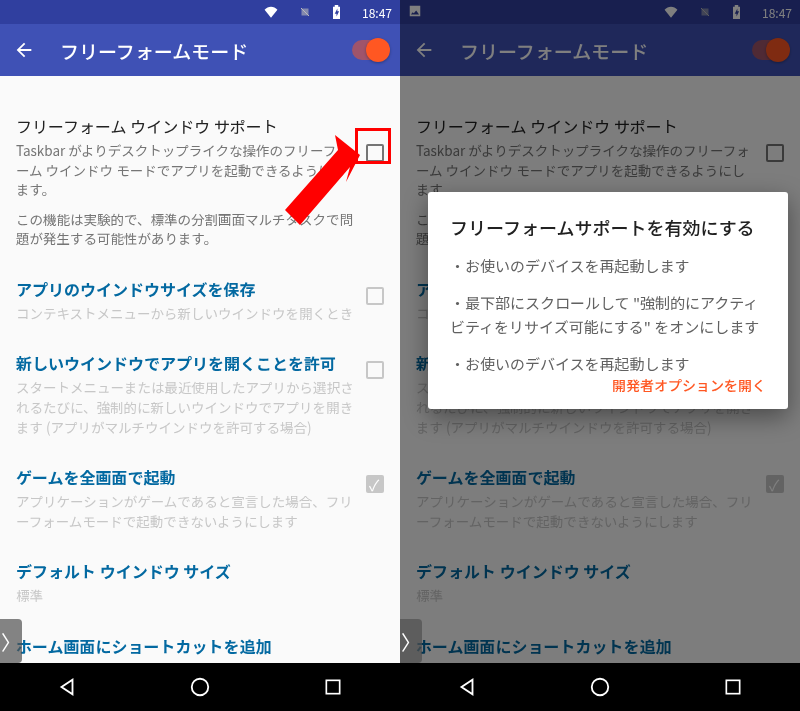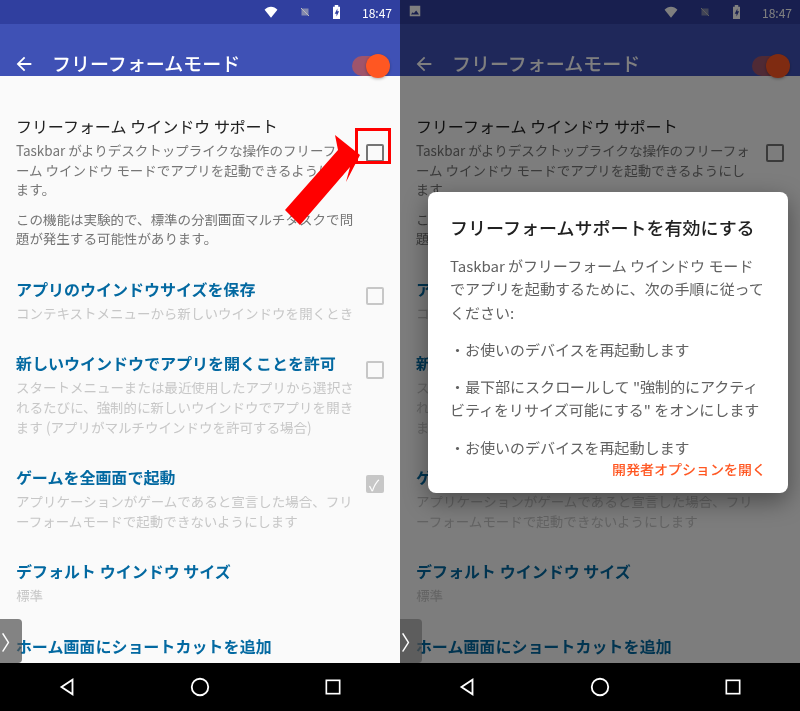--- a/index.html
+++ b/index.html
@@ -6,21 +6,21 @@
   body { font-family: "Noto Sans JP", "Roboto", sans-serif; background: #fff; }
   .container { display: flex; width: 800px; height: 711px; }
   .phone { width: 400px; height: 711px; position: relative; background: #fafafa; overflow: hidden; }
   
   
   .statusbar { height: 24px; background: #303f9f; color: #fff; display: flex; align-items: center; justify-content: flex-end; padding: 0 8px; font-size: 12px; gap: 21px; }
   .statusbar .icon { display: inline-flex; align-items: center; }
   .statusbar-left { position: absolute; left: 8px; top: 4px; }
   
   
-  .appbar { height: 52px; background: #3f51b5; color: #fff; display: flex; align-items: flex-end; padding: 0 12px; gap: 16px; }
+  .appbar { height: 52px; background: #3f51b5; color: #fff; display: flex; align-items: center; padding: 0 12px; gap: 24px; }
   .appbar-title { font-size: 19px; font-weight: 500; }
   .appbar-back { width: 24px; height: 24px; display: flex; align-items: center; justify-content: center; }
   .appbar-toggle { margin-left: auto; width: 36px; height: 20px; border-radius: 10px; background: rgba(255,87,34,0.5); position: relative; }
   .appbar-toggle::after { content: ""; position: absolute; right: -2px; top: -2px; width: 24px; height: 24px; border-radius: 50%; background: #ff5722; box-shadow: 0 1px 3px rgba(0,0,0,0.3); }
   
   
   .settings-list { padding: 24px 0 0 0; background: #fafafa; }
   .setting-item { padding: 14px 16px 14px 16px; display: flex; align-items: flex-start; }
   .setting-text { flex: 1; padding-right: 12px; }
   .setting-title { font-size: 16px; color: #212121; margin-bottom: 3px; }
@@ -44,21 +44,21 @@
   
   .highlight-box { position: absolute; border: 3px solid #ff0000; pointer-events: none; }
   
   
   .arrow { position: absolute; pointer-events: none; }
   
   
   .dim { position: absolute; inset: 0; background: rgba(0,0,0,0.5); }
   
   
-  .dialog { position: absolute; left: 28px; right: 12px; top: 192px; background: #fff; border-radius: 8px; box-shadow: 0 8px 24px rgba(0,0,0,0.4); padding: 22px 22px 14px 22px; }
+  .dialog { position: absolute; left: 28px; right: 12px; top: 192px; background: #fff; border-radius: 3px; box-shadow: 0 8px 24px rgba(0,0,0,0.4); padding: 22px 22px 14px 22px; }
   .dialog-title { font-size: 18px; font-weight: 500; color: #212121; margin-bottom: 14px; }
   .dialog-body { font-size: 15px; color: #616161; line-height: 1.55; }
   .dialog-body .step { margin-top: 14px; }
   .dialog-action { text-align: right; color: #ff5722; font-size: 14px; font-weight: 500; }
 </style>
 </head>
 <body>
 
 <div class="container">
 
@@ -246,21 +246,20 @@
           <div class="setting-title">ホーム画面にショートカットを追加</div>
         </div>
       </div>
     </div>
 
     <div class="dim"></div>
 
     <div class="dialog">
       <div class="dialog-title">フリーフォームサポートを有効にする</div>
       <div class="dialog-body">
-        <div>Taskbar がフリーフォーム ウインドウ モードでアプリを起動するために、次の手順に従ってください:</div>
         <div class="step">・お使いのデバイスを再起動します</div>
         <div class="step">・最下部にスクロールして "強制的にアクティビティをリサイズ可能にする" をオンにします</div>
         <div class="step">・お使いのデバイスを再起動します</div>
       </div>
       <div class="dialog-action">開発者オプションを開く</div>
     </div>
 
     <div class="sidetab">〉</div>
 
     <div class="navbar">

